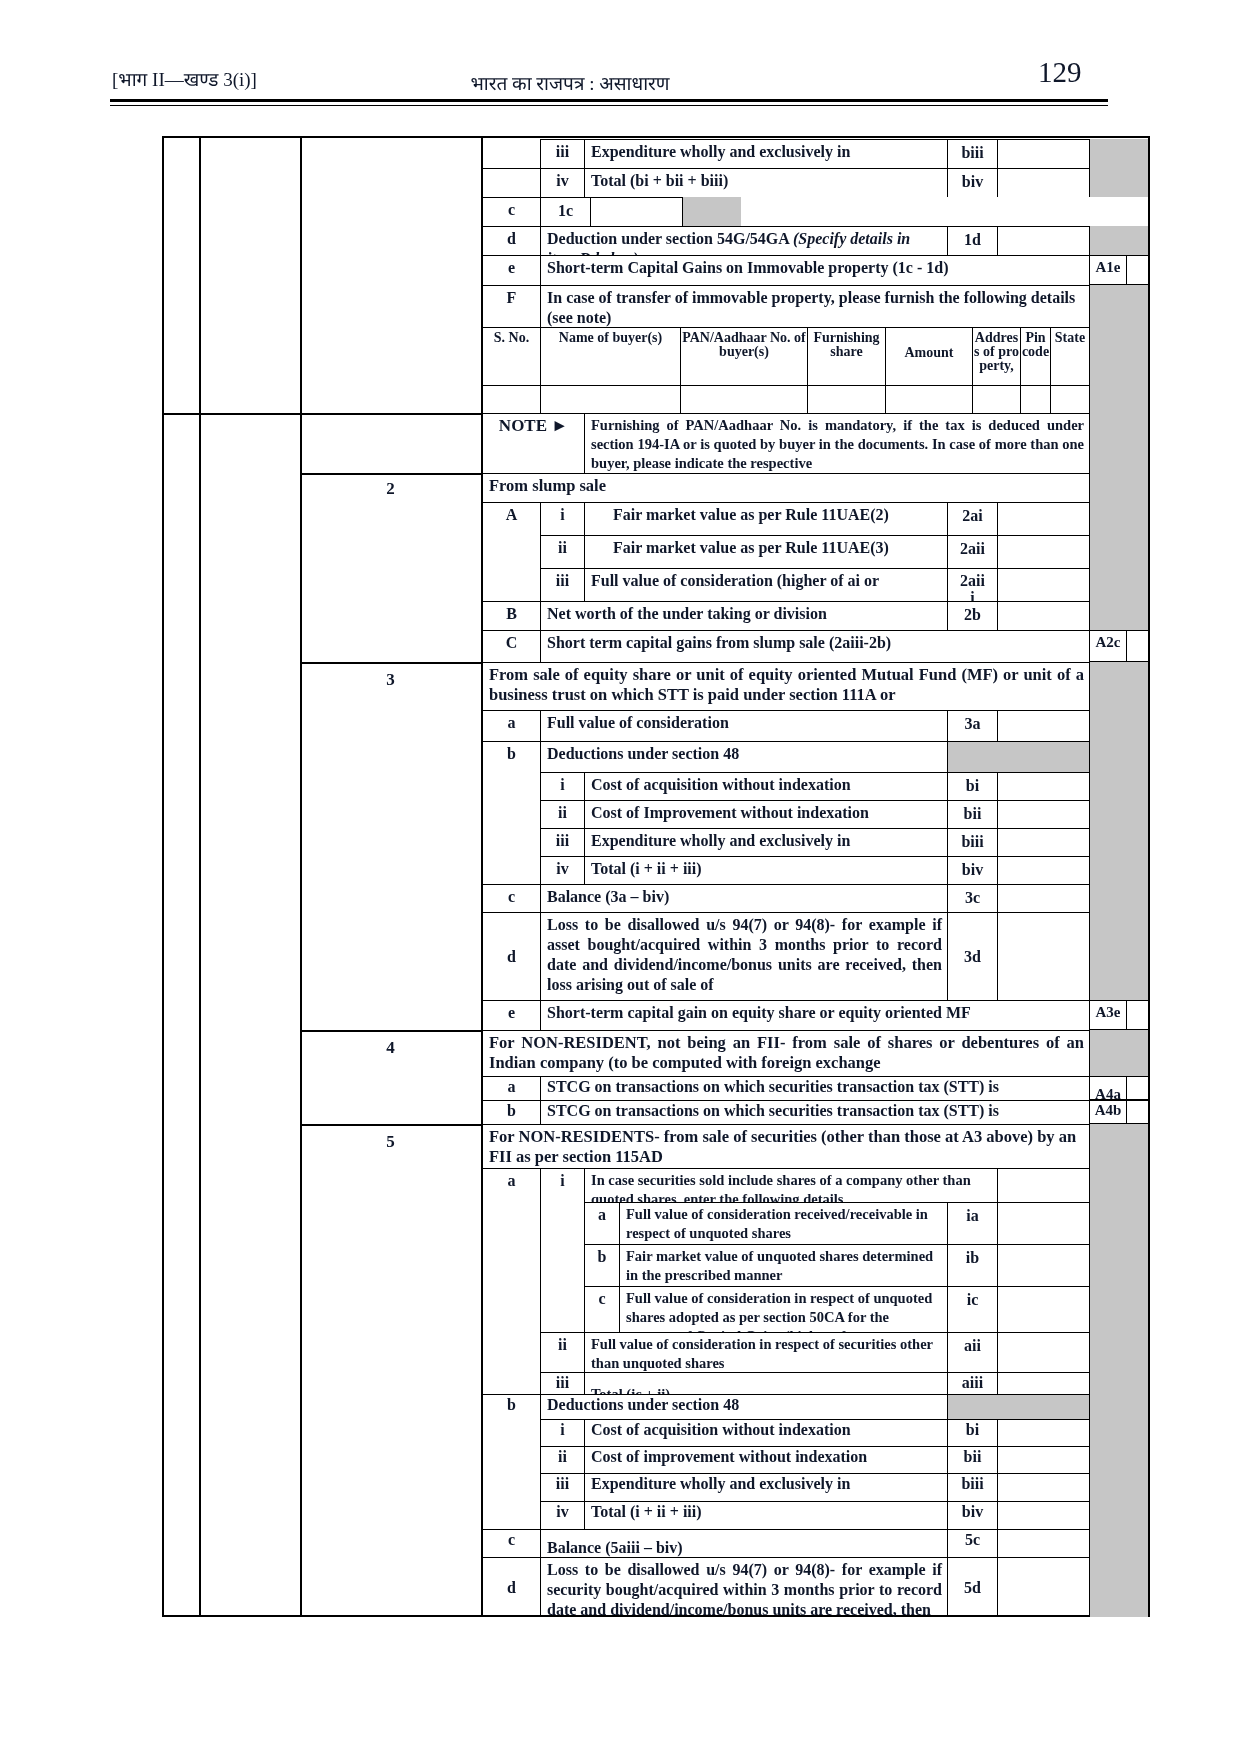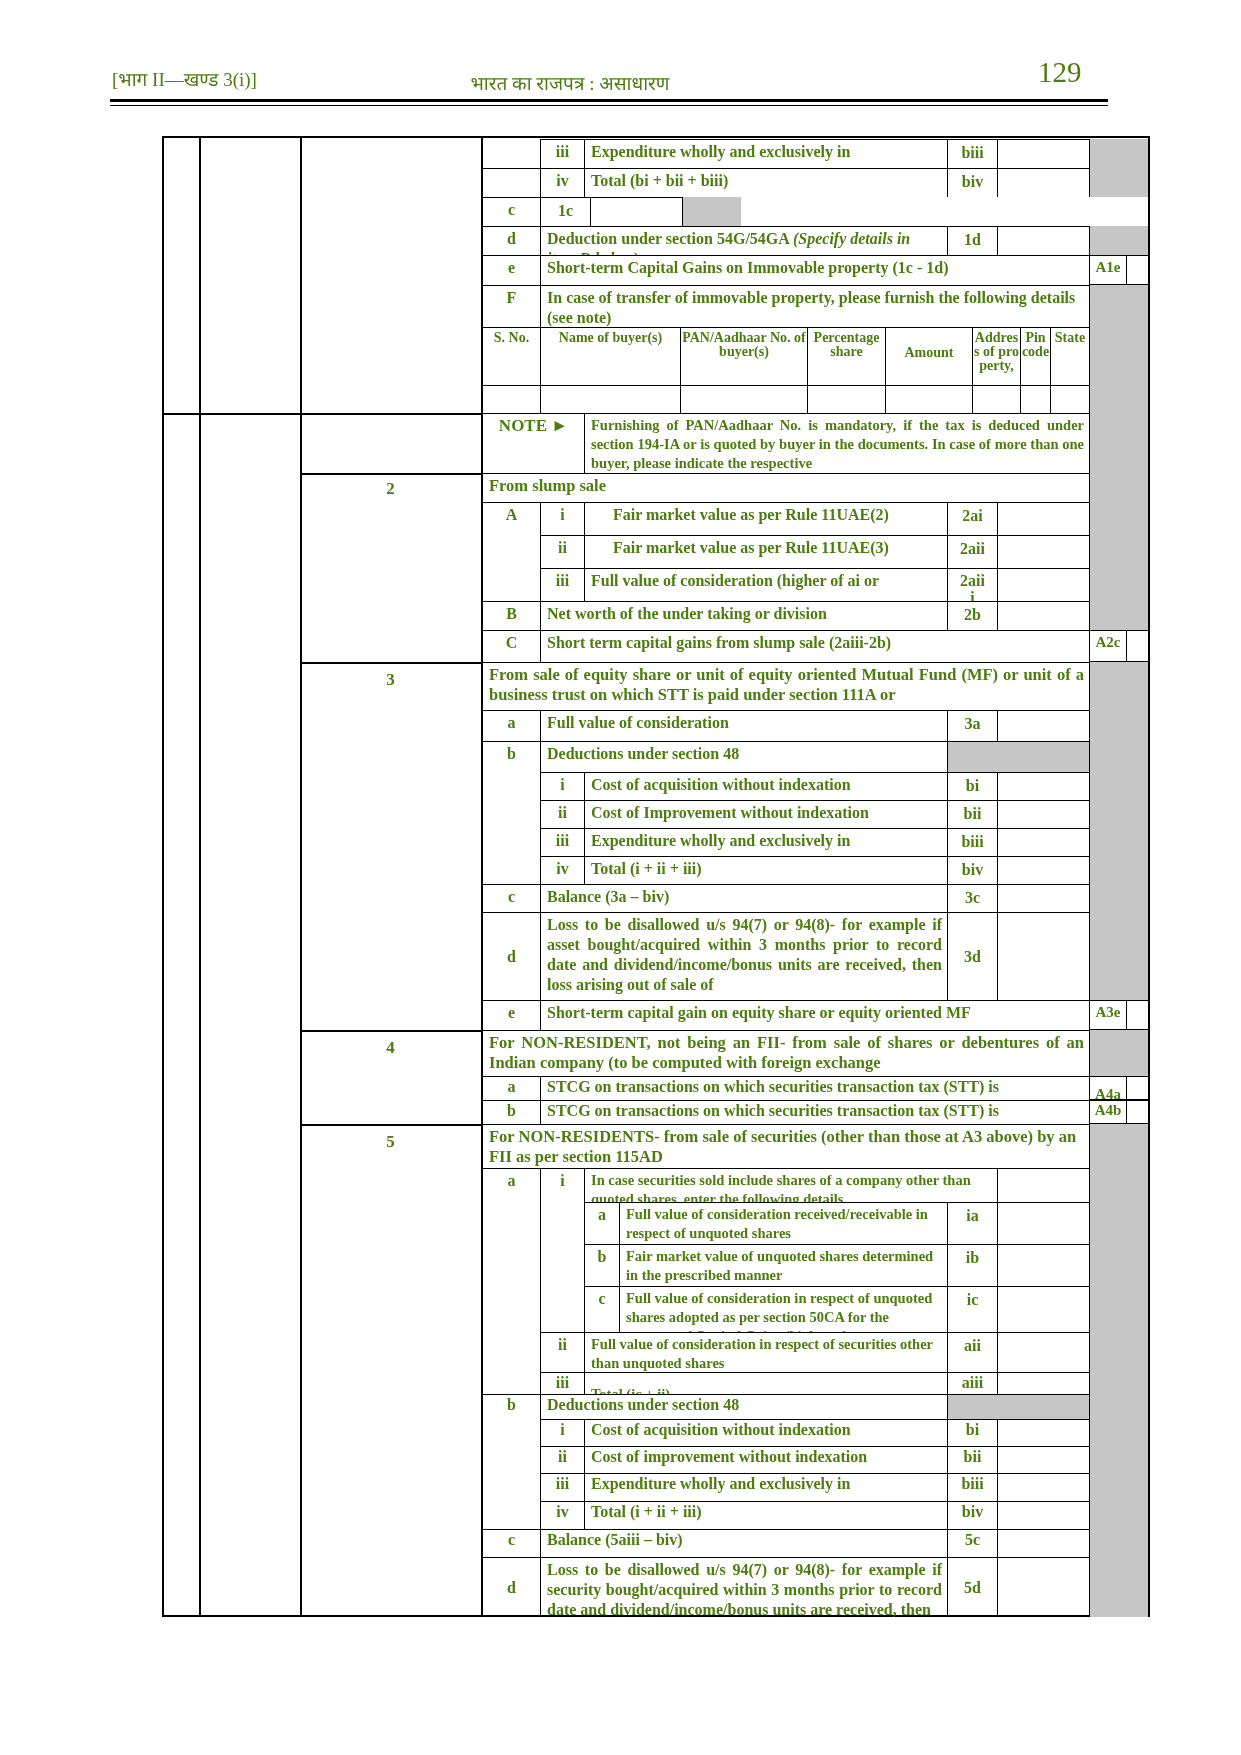--- a/index.html
+++ b/index.html
@@ -1,17 +1,17 @@
 <!DOCTYPE html>
 <html><head>
 <meta charset="utf-8">
 <style>
   html,body{margin:0;padding:0;background:#e8e8e8;}
   .pg{position:relative;width:1241px;height:1755px;background:#ffffff;margin:0 auto;
-      font-family:"Liberation Serif",serif;color:#4d7c0f;}
+      font-family:"Liberation Serif",serif;color:#0f172a;}
   
   .hdr-left{position:absolute;left:112px;top:66px;font-size:19px;}
   .hdr-center{position:absolute;left:380px;top:70px;width:380px;text-align:center;font-size:19px;}
   .pgnum{position:absolute;left:1038px;top:56px;font-size:29px;}
   .rule1{position:absolute;left:110px;top:99px;width:998px;border-top:3px solid #000;}
   .rule2{position:absolute;left:110px;top:105px;width:998px;border-top:1.6px solid #000;}
   
   .tblborder{position:absolute;left:162px;top:136px;width:988px;height:1481px;
              border:2.5px solid #000;box-sizing:border-box;}
   .vline{position:absolute;top:136px;height:1481px;width:2px;background:#000;}
@@ -124,21 +124,21 @@
     <div class="row" style="height:42px">
       <div class="c lab w58 br bt">F</div>
       <div class="c txt grow br bt">In case of transfer of immovable property, please furnish the following details (see note)</div>
       <div class="c strip"></div>
     </div>
 
     <div class="row" style="height:58px">
       <div class="c bh br bt" style="width:58px">S. No.</div>
       <div class="c bh br bt" style="width:140px">Name of buyer(s)</div>
       <div class="c bh br bt" style="width:127px">PAN/Aadhaar No. of buyer(s)</div>
-      <div class="c bh br bt" style="width:78px">Percentage share</div>
+      <div class="c bh br bt" style="width:78px">Furnishing share</div>
       <div class="c bh br bt" style="width:87px;padding-top:18px">Amount</div>
       <div class="c bh bhb br bt" style="width:48px">Address of property,</div>
       <div class="c bh bhb br bt" style="width:30px">Pin code</div>
       <div class="c bh bhb br bt" style="width:39px">State</div>
       <div class="c strip"></div>
     </div>
 
     <div class="row" style="height:28px">
       <div class="c br bt" style="width:58px"></div>
       <div class="c br bt" style="width:140px"></div>
@@ -409,21 +409,21 @@
       <div class="c w58 br"></div>
       <div class="c lab w44 br bt" style="padding-top:0">iv</div>
       <div class="c txt grow br bt nw" style="padding-top:0">Total (i + ii + iii)</div>
       <div class="c code w50 br bt" style="padding-top:0">biv</div>
       <div class="c w92 br bt"></div>
       <div class="c strip"></div>
     </div>
 
     <div class="row" style="height:28px">
       <div class="c lab w58 br bt" style="padding-top:0">c</div>
-      <div class="c txt grow br bt nw" style="padding-top:0">Balance (5aiii – biv)</div>
+      <div class="c txt grow br bt nw" style="padding-top:8px">Balance (5aiii – biv)</div>
       <div class="c code w50 br bt" style="padding-top:0">5c</div>
       <div class="c w92 br bt"></div>
       <div class="c strip"></div>
     </div>
 
     <div class="row" style="height:60px">
       <div class="c lab w58 br bt vc">d</div>
       <div class="c txt grow br bt just">Loss to be disallowed u/s 94(7) or 94(8)- for example if security bought/acquired within 3 months prior to record date and dividend/income/bonus units are received, then</div>
       <div class="c code w50 br bt vc">5d</div>
       <div class="c w92 br bt"></div>

